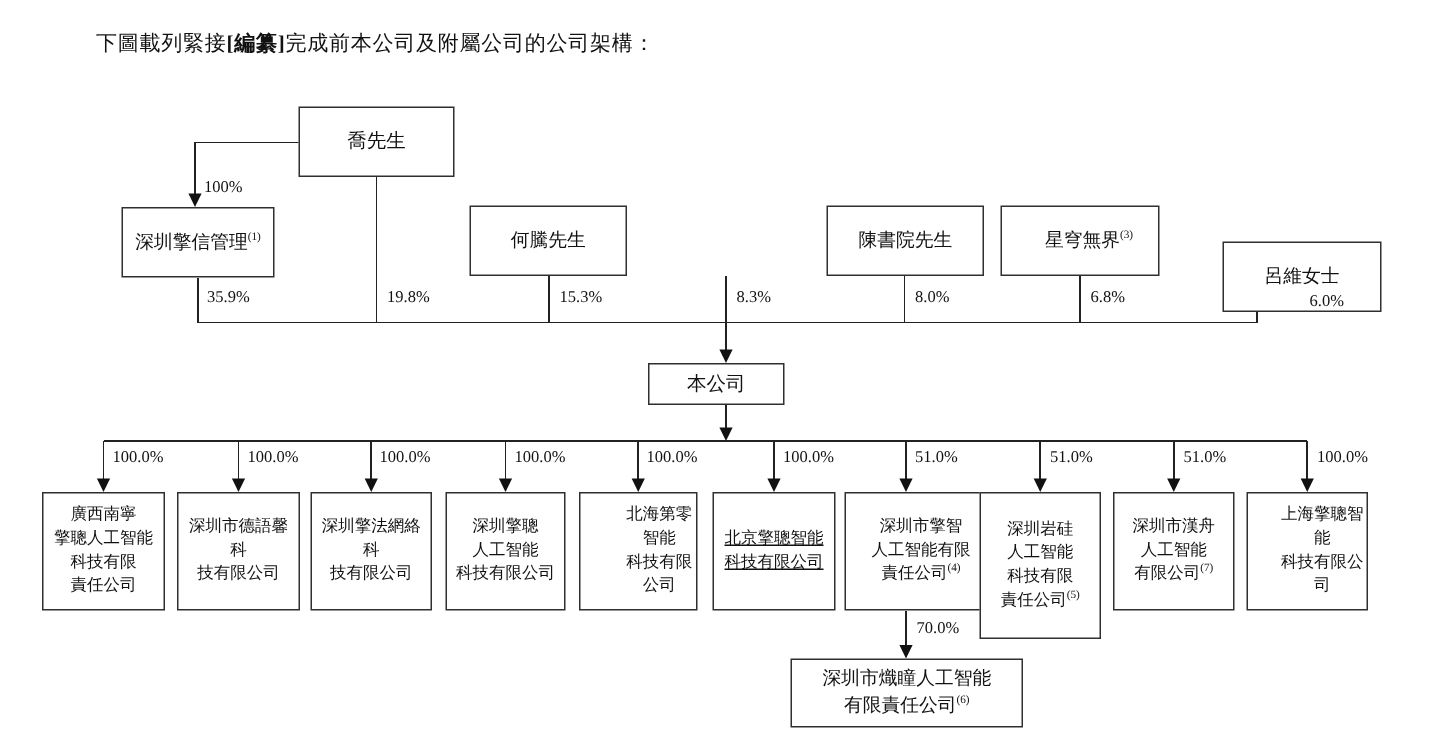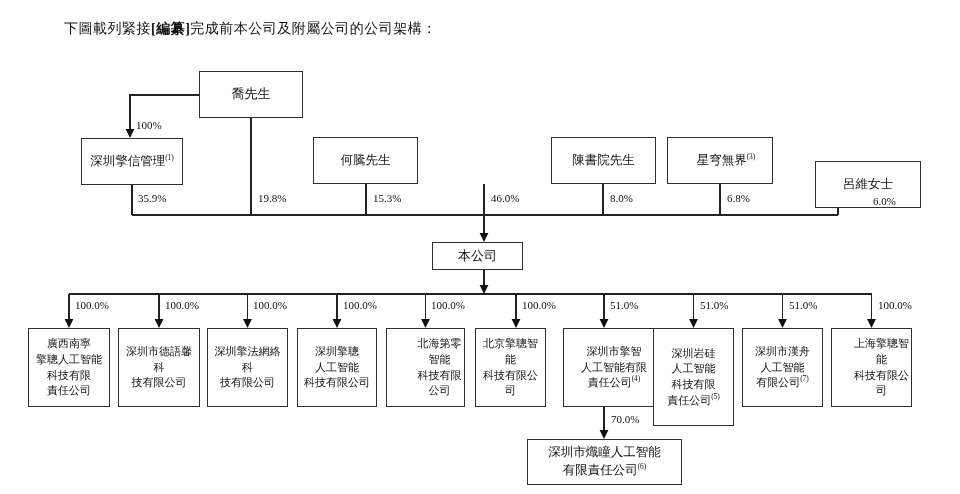--- a/index.html
+++ b/index.html
@@ -123,21 +123,21 @@
   </div>
   <div class="box f11" style="left:297px; top:328px; width:80px; height:79px;">
     <div class="lblwrap"><span class="lbl">深圳擎聰
 人工智能
 科技有限公司</span></div>
   </div>
   <div class="box f11" style="left:386px; top:328px; width:79px; height:79px;padding-left:28px;">
     <div class="lblwrap"><span class="lbl">北海第零智能
 科技有限公司</span></div>
   </div>
-  <div class="box f11" style="left:475px; top:328px; width:71px; height:79px;">
+  <div class="box f11" style="left:475px; top:328px; width:82px; height:79px;text-decoration:underline;">
     <div class="lblwrap"><span class="lbl">北京擎聰智能
 科技有限公司</span></div>
   </div>
   <div class="box f11" style="left:563px; top:328px; width:102px; height:79px;">
     <div class="lblwrap"><span class="lbl">深圳市擎智
 人工智能有限
 責任公司</span><sup>(4)</sup></div>
   </div>
   <div class="box f11" style="left:653px; top:328px; width:81px; height:98px;">
     <div class="lblwrap"><span class="lbl">深圳岩硅
@@ -157,21 +157,21 @@
 
   <div class="box f12" style="left:527px; top:439px; width:155px; height:46px;">
     <div class="lblwrap"><span class="lbl">深圳市熾瞳人工智能
 有限責任公司</span><sup>(6)</sup></div>
   </div>
 
   <span class="pct" style="left:136px; top:119px;">100%</span>
   <span class="pct" style="left:138px; top:192px;">35.9%</span>
   <span class="pct" style="left:258px; top:192px;">19.8%</span>
   <span class="pct" style="left:373px; top:192px;">15.3%</span>
-  <span class="pct" style="left:491px; top:192px;">46.0%</span>
+  <span class="pct" style="left:491px; top:192px;">8.3%</span>
   <span class="pct" style="left:610px; top:192px;">8.0%</span>
   <span class="pct" style="left:727px; top:192px;">6.8%</span>
   <span class="pct" style="left:845px; top:195px;margin-left:28px;">6.0%</span>
 
   <span class="pct" style="left:75px; top:299px;">100.0%</span>
   <span class="pct" style="left:165px; top:299px;">100.0%</span>
   <span class="pct" style="left:253px; top:299px;">100.0%</span>
   <span class="pct" style="left:343px; top:299px;">100.0%</span>
   <span class="pct" style="left:431px; top:299px;">100.0%</span>
   <span class="pct" style="left:522px; top:299px;">100.0%</span>

